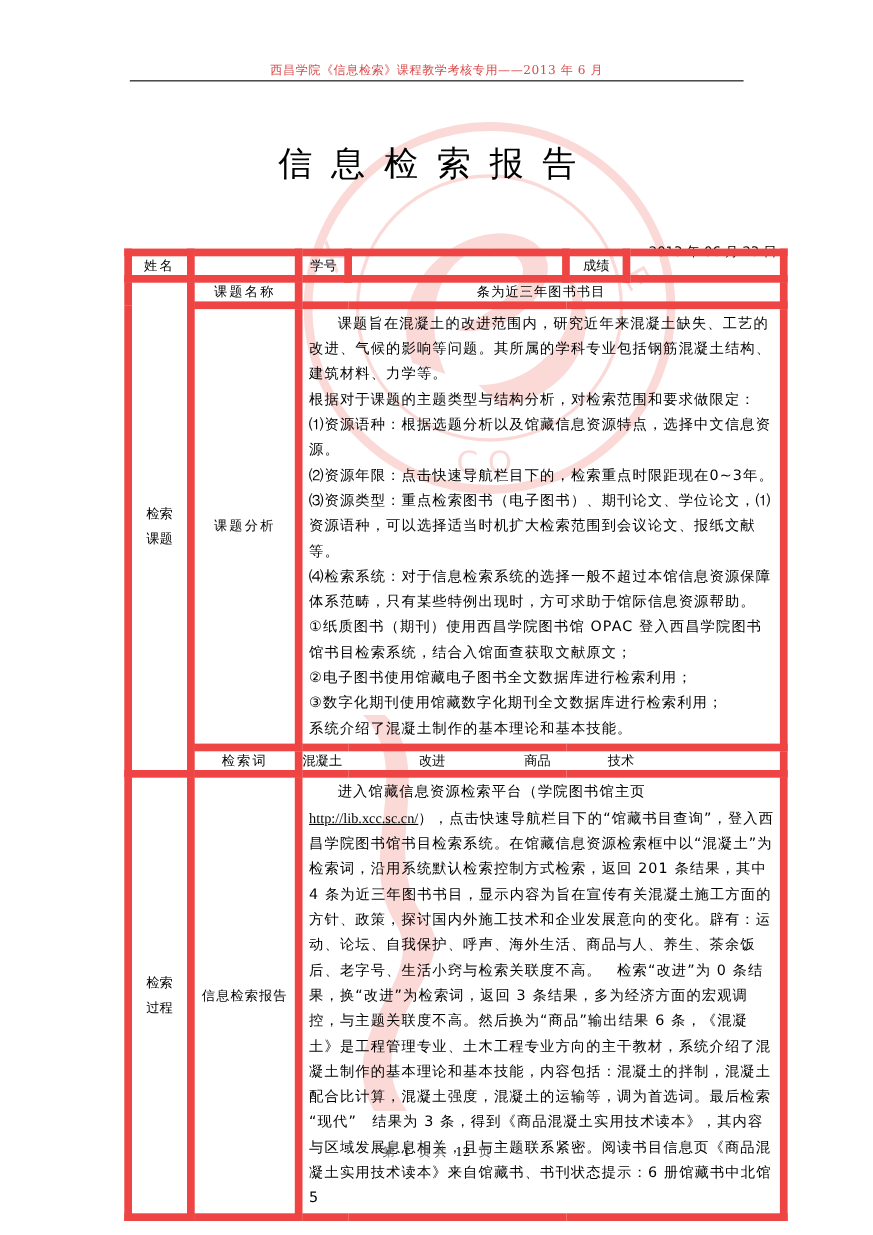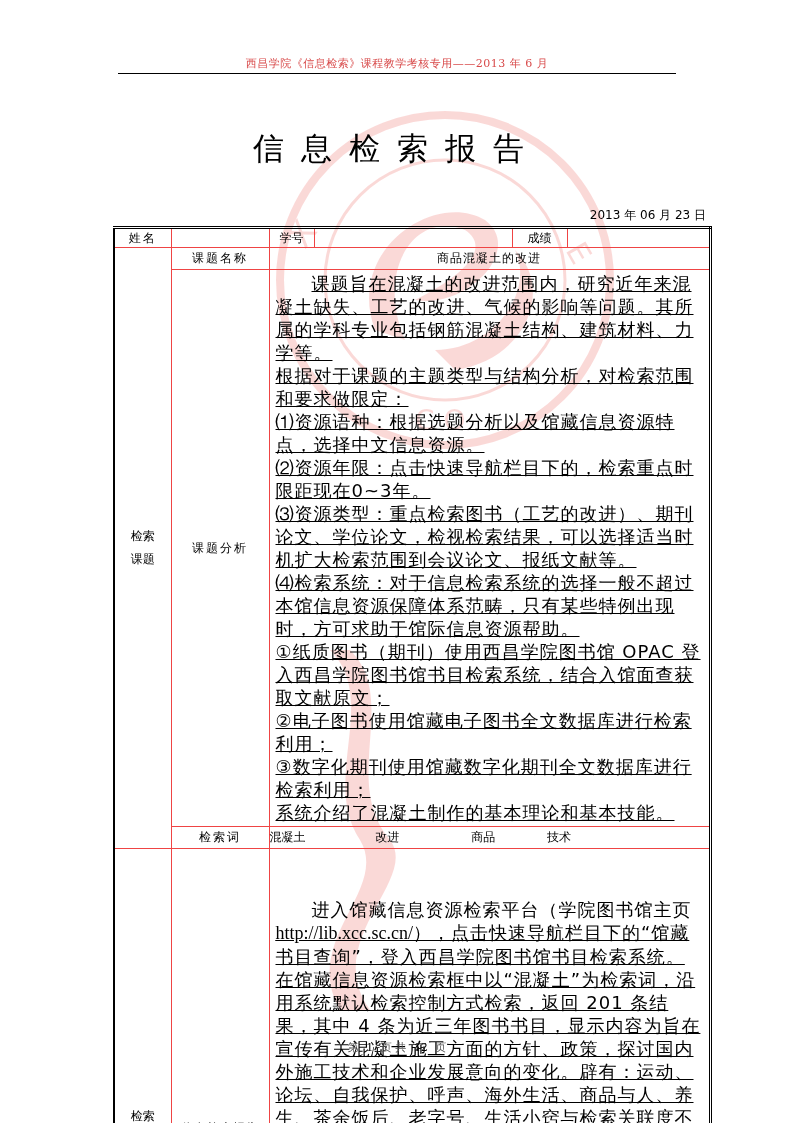--- a/index.html
+++ b/index.html
@@ -7,34 +7,34 @@
          font-family:"DejaVu Sans", "Liberation Sans", sans-serif; color:#000; }
 
   .header-line { position:absolute; left:118px; top:73px; width:558px; height:0; border-top:1px solid #000; }
   .running-header { position:absolute; left:0; top:56px; width:794px; text-align:center;
                     font-size:11px; color:#d84a4a; letter-spacing:0.5px;
                     font-family:"DejaVu Serif", "Liberation Serif", serif; }
 
   .doc-title { position:absolute; left:0; top:128px; width:794px; text-align:center;
                font-size:31px; letter-spacing:17px; font-family:"DejaVu Serif","Liberation Serif",serif; }
 
-  .doc-date { position:absolute; right:88px; top:207px; font-size:12px; }
+  .doc-date { position:absolute; right:88px; top:221px; font-size:12px; }
 
   
   .watermark { position:absolute; left:265px; top:100px; width:360px; height:360px; pointer-events:none; opacity:0.18; }
   .watermark2 { position:absolute; left:280px; top:640px; width:160px; height:380px; pointer-events:none; opacity:0.18; }
 
   table.report { position:absolute; left:113px; top:226px; width:596px;
                  border-collapse:collapse; table-layout:fixed; font-size:12px; }
-  table.report td { border:1px solid #ef4444; padding:0; vertical-align:middle; }
+  table.report td { border:7px solid #ef4444; padding:0; vertical-align:middle; }
   table.report { border-left:2px solid #000; border-right:3px double #000; border-top:3px double #000; border-bottom:2px solid #000; }
 
   .c { text-align:center; }
   .label { letter-spacing:2px; }
-  .body-text { padding:2px 5px 2px 6px !important; line-height:23px; font-size:18px; text-align:left; vertical-align:top !important; letter-spacing:1px;text-decoration:underline; }
+  .body-text { padding:2px 5px 2px 6px !important; line-height:23px; font-size:13px; text-align:left; vertical-align:top !important; letter-spacing:1px; }
   .indent { text-indent:2em; }
   .kw-row span { display:inline-block; }
   .link { text-decoration:underline; font-family:"Liberation Serif", serif; letter-spacing:0; }
 
   .footer { position:absolute; left:0; top:1040px; width:794px; text-align:center; font-size:11px;
             color:#555; font-family:"DejaVu Serif","Liberation Serif",serif; }
   .footer b { font-weight:normal; color:#000; margin:0 4px; }
 </style>
 </head>
 <body>
@@ -77,30 +77,30 @@
     <td class="c">成绩</td>
     <td></td>
   </tr>
 
   <tr style="height:22px">
     <td rowspan="3" class="c" style="line-height:23px;">
       <div>检索</div>
       <div>课题</div>
     </td>
     <td class="c label">课题名称</td>
-    <td colspan="4" class="c" style="letter-spacing:1px">商品混凝土的改进</td>
+    <td colspan="4" class="c" style="letter-spacing:1px">条为近三年图书书目</td>
   </tr>
   <tr style="height:396px">
     <td class="c label">课题分析</td>
     <td colspan="4" class="body-text">
       <div class="indent">课题旨在混凝土的改进范围内，研究近年来混凝土缺失、工艺的改进、气候的影响等问题。其所属的学科专业包括钢筋混凝土结构、建筑材料、力学等。</div>
       <div>根据对于课题的主题类型与结构分析，对检索范围和要求做限定：</div>
       <div>⑴资源语种：根据选题分析以及馆藏信息资源特点，选择中文信息资源。</div>
       <div>⑵资源年限：点击快速导航栏目下的，检索重点时限距现在0~3年。</div>
-      <div>⑶资源类型：重点检索图书（工艺的改进）、期刊论文、学位论文，检视检索结果，可以选择适当时机扩大检索范围到会议论文、报纸文献等。</div>
+      <div>⑶资源类型：重点检索图书（电子图书）、期刊论文、学位论文，⑴资源语种，可以选择适当时机扩大检索范围到会议论文、报纸文献等。</div>
       <div>⑷检索系统：对于信息检索系统的选择一般不超过本馆信息资源保障体系范畴，只有某些特例出现时，方可求助于馆际信息资源帮助。</div>
       <div>①纸质图书（期刊）使用西昌学院图书馆 OPAC 登入西昌学院图书馆书目检索系统，结合入馆面查获取文献原文；</div>
       <div>②电子图书使用馆藏电子图书全文数据库进行检索利用；</div>
       <div>③数字化期刊使用馆藏数字化期刊全文数据库进行检索利用；</div>
       <div>系统介绍了混凝土制作的基本理论和基本技能。</div>
     </td>
   </tr>
   <tr style="height:22px">
     <td class="c label">检索词</td>
     <td colspan="4" class="kw-row" style="">
@@ -111,21 +111,21 @@
     </td>
   </tr>
 
   <tr style="height:330px">
     <td class="c" style="line-height:23px;">
       <div>检索</div>
       <div>过程</div>
     </td>
     <td class="c" style="letter-spacing:1px">信息检索报告</td>
     <td colspan="4" class="body-text">
-      <span class="indent" style="display:inline-block;text-indent:0;padding-left:2em;margin-top:47px;">进入馆藏信息资源检索平台（学院图书馆主页</span><br>
+      <span class="indent" style="display:inline-block;text-indent:0;padding-left:2em;">进入馆藏信息资源检索平台（学院图书馆主页</span><br>
       <a class="link">http://lib.xcc.sc.cn/</a><span>），点击快速导航栏目下的“馆藏书目查询”，登入西昌学院图书馆书目检索系统。在馆藏信息资源检索框中以“混凝土”为检索词，沿用系统默认检索控制方式检索，返回 201 条结果，其中 4 条为近三年图书书目，显示内容为旨在宣传有关混凝土施工方面的方针、政策，探讨国内外施工技术和企业发展意向的变化。辟有：运动、论坛、自我保护、呼声、海外生活、商品与人、养生、茶余饭后、老字号、生活小窍与检索关联度不高。　检索“改进”为 0 条结果，换“改进”为检索词，返回 3 条结果，多为经济方面的宏观调控，与主题关联度不高。然后换为“商品”输出结果 6 条，《混凝土》是工程管理专业、土木工程专业方向的主干教材，系统介绍了混凝土制作的基本理论和基本技能，内容包括：混凝土的拌制，混凝土配合比计算，混凝土强度，混凝土的运输等，调为首选词。最后检索 “现代”　结果为 3 条，得到《商品混凝土实用技术读本》，其内容与区域发展息息相关，且与主题联系紧密。阅读书目信息页《商品混凝土实用技术读本》来自馆藏书、书刊状态提示：6 册馆藏书中北馆 5</span>
     </td>
   </tr>
 </tbody>
   </table>
 
 <div class="footer">
   <span>第</span>
   <b>1</b>
   <span>页  共</span>

